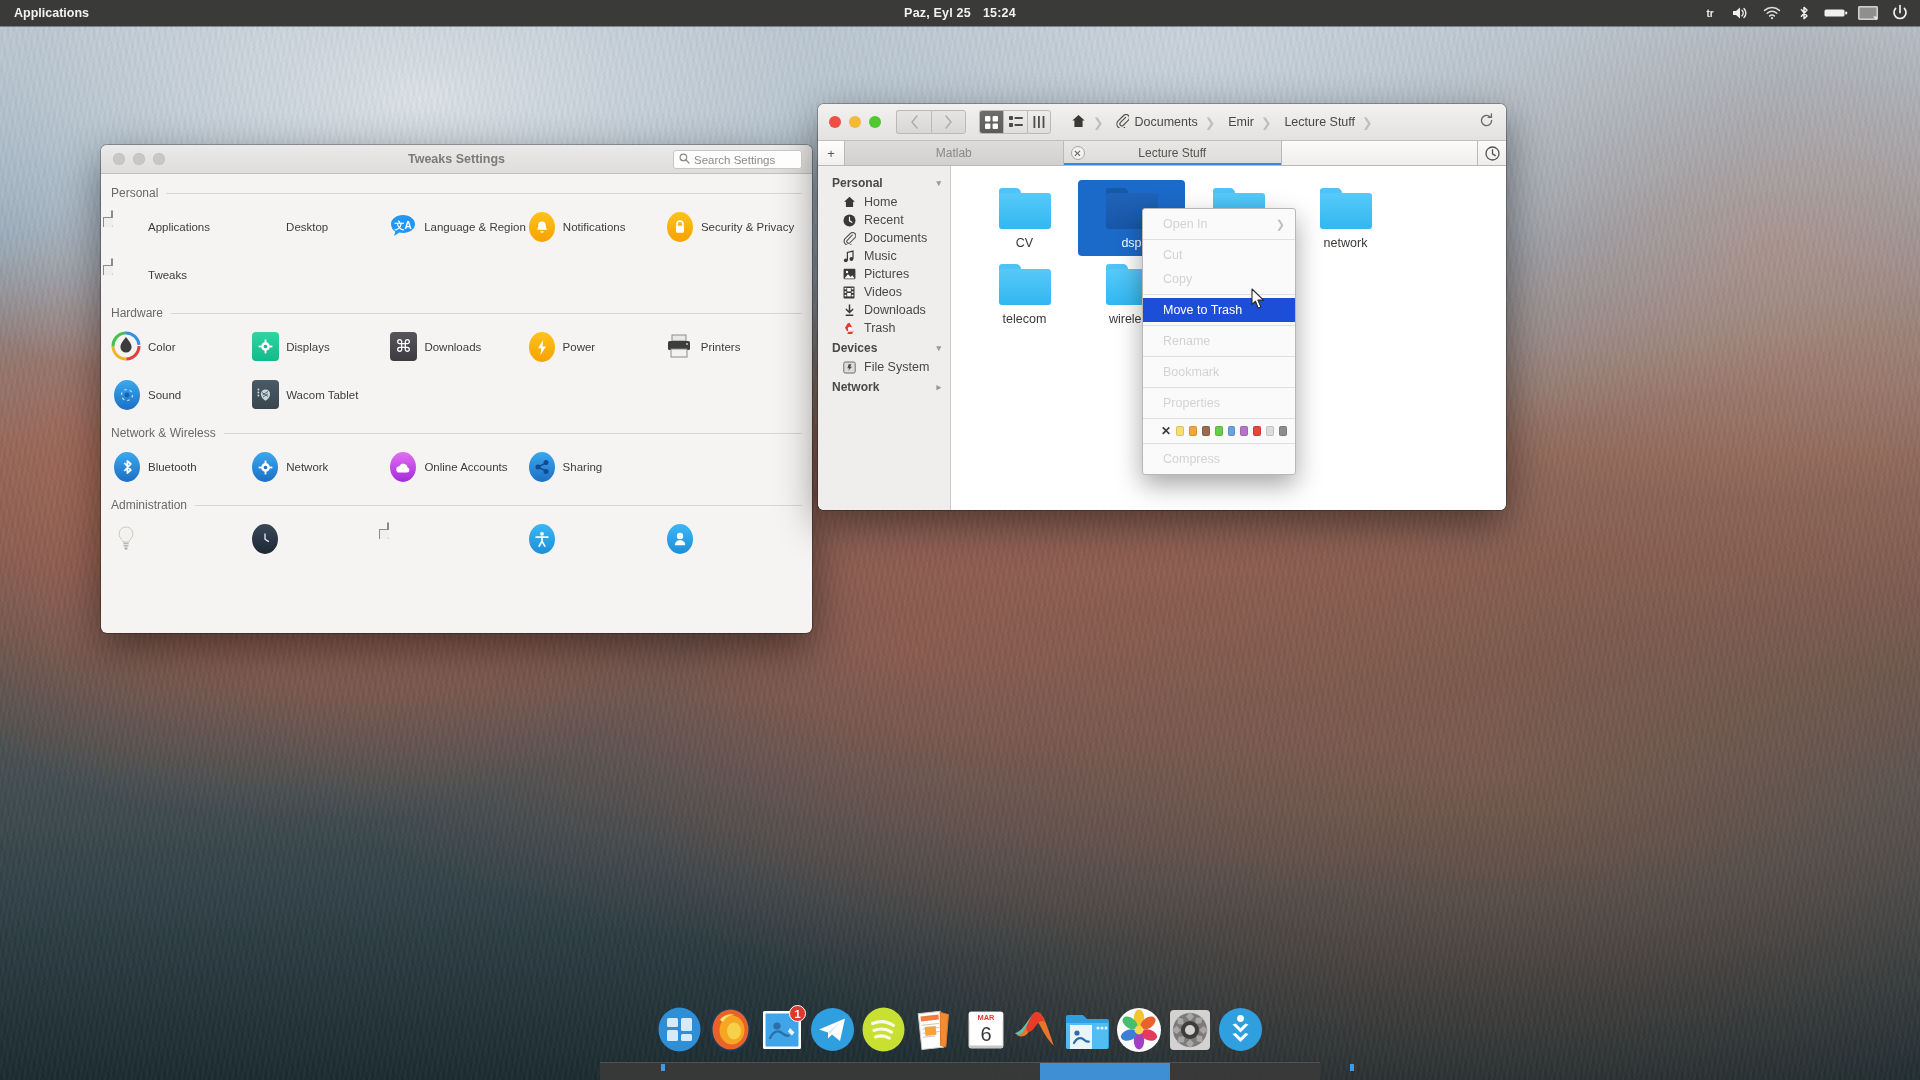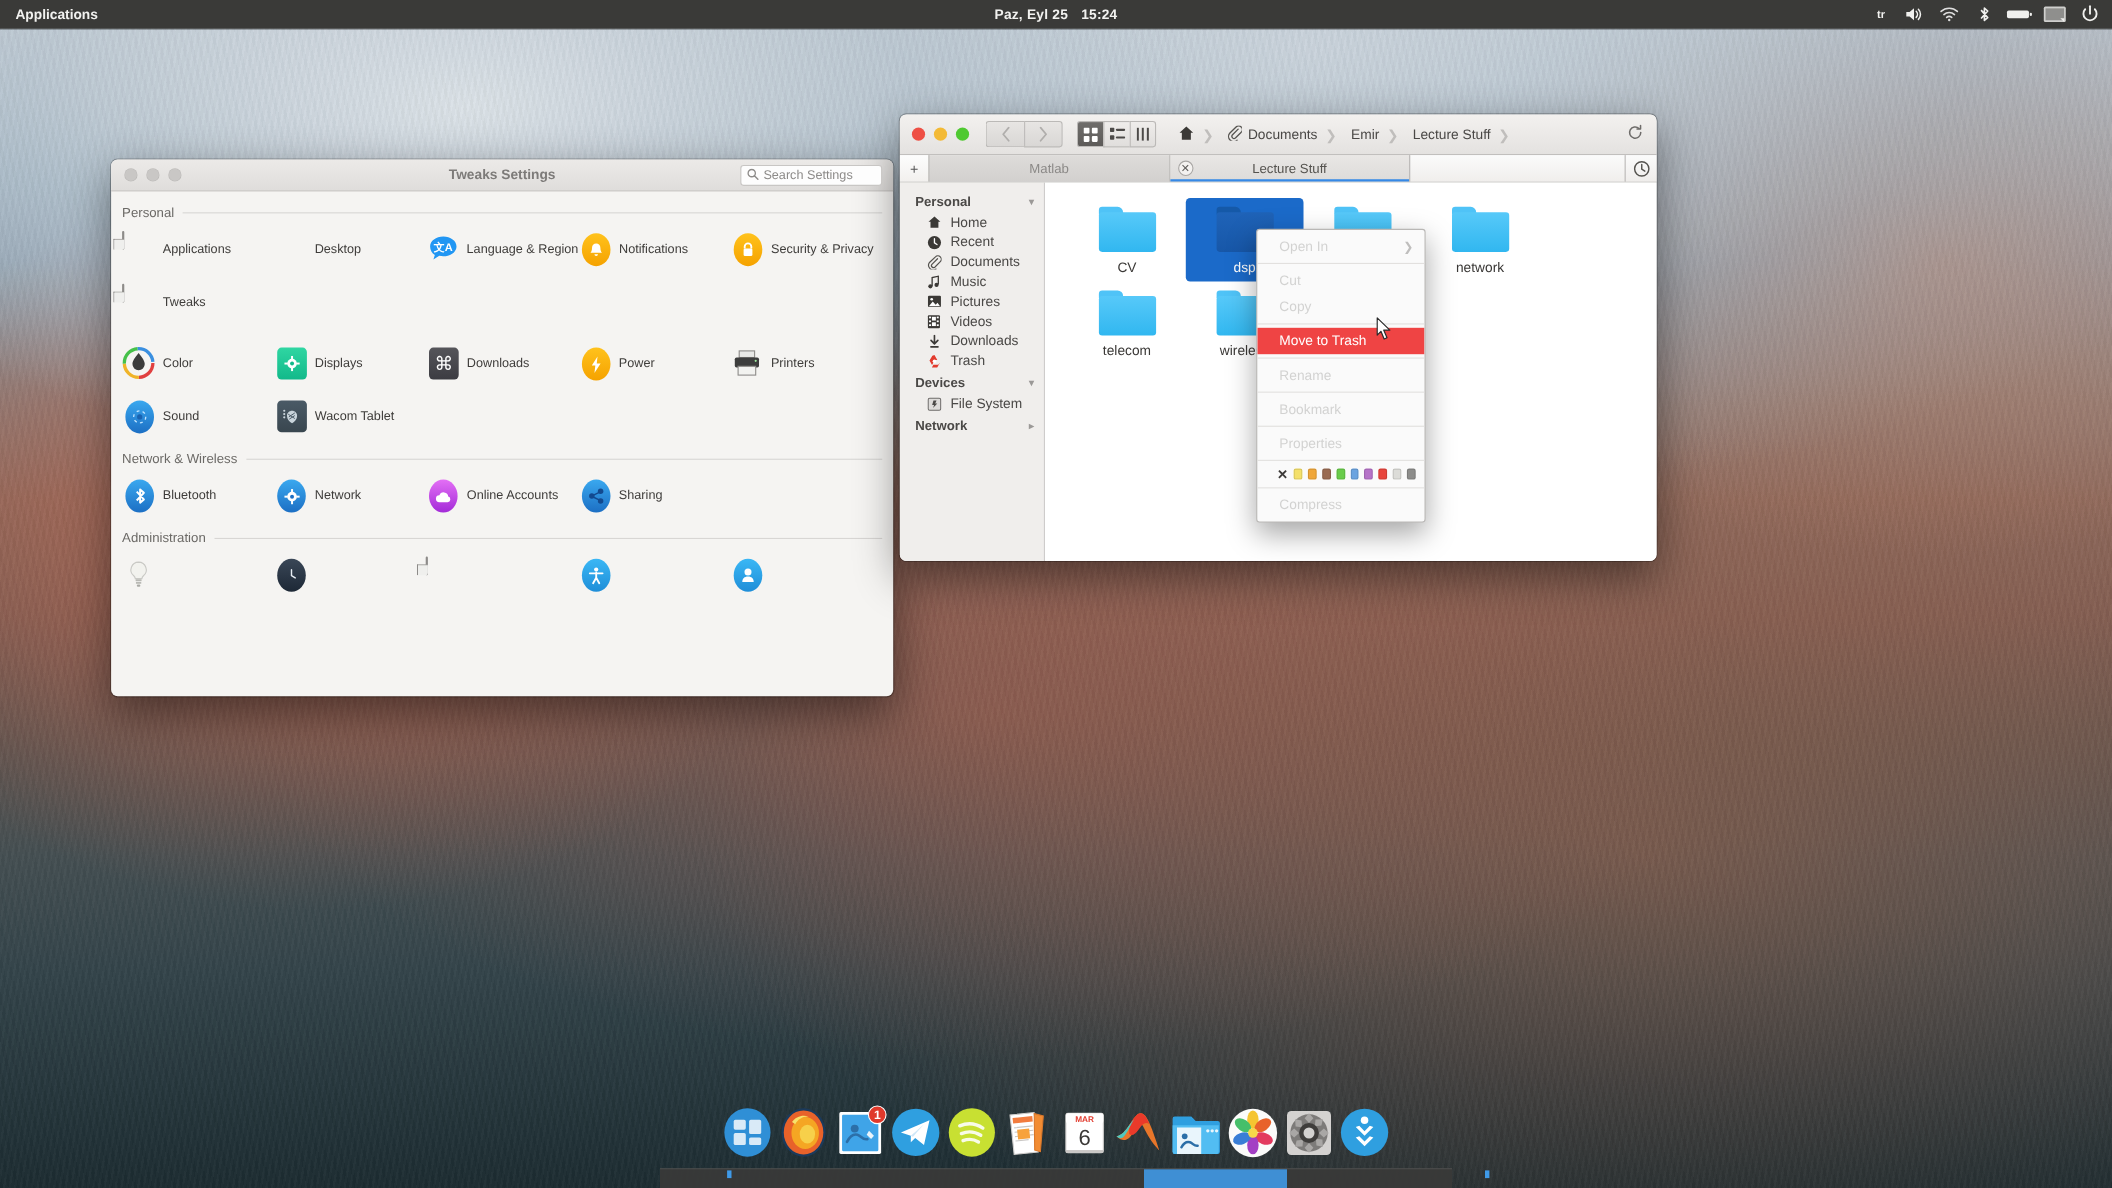--- a/index.html
+++ b/index.html
@@ -127,40 +127,40 @@
   .tab-slack{ width:196px; background:linear-gradient(#fbfbfb,#f0eeec); border-right:1px solid #bbb9b7;}
   .tab-clock{ width:28px; background:linear-gradient(#fbfbfb,#efedeb); display:flex;align-items:center;justify-content:center;}
   #files-main{ display:flex; height:344px; }
   #sidebar{ width:158px; background:#f0eeec; border-right:1px solid #cecccb; padding:6px 0 0 0; overflow:hidden;}
   .side-head{ display:flex;align-items:center; justify-content:space-between; padding:4px 9px 3px 14px;
     font-size:12px; font-weight:bold; color:#4a4846;}
   .side-head .tri{ color:#9b9997; font-size:9px;}
   .side-item{ display:flex;align-items:center; gap:8px; padding:2px 0 2px 24px; font-size:12.5px; color:#4a4846;}
   .side-item .si{ width:14px; height:14px; display:flex;align-items:center;justify-content:center;}
   #fileview{ flex:1; background:#fff; position:relative; padding:14px 0 0 0;}
-  .fgrid{ display:grid; grid-template-columns:repeat(5,107px); justify-content:start; padding-left:0;margin-left:21px;}
+  .fgrid{ display:grid; grid-template-columns:repeat(5,107px); justify-content:start; padding-left:20px;}
   .fitem{ display:flex;flex-direction:column;align-items:center; padding:8px 0 6px; border-radius:4px;}
   .fitem.selected{ background:#1b6ac9; }
   .fitem.selected .fname{ color:#fff; }
   .fname{ font-size:12.5px; color:#3a3836; margin-top:7px;}
   .folder{ width:52px;height:41px; position:relative;}
   .folder .tab-t{ position:absolute; left:0; top:0; width:22px;height:7px;background:#4fc3f7;
     border-radius:3px 5px 0 0;}
   .folder .body{ position:absolute; left:0; top:5px; width:52px;height:36px;
     background:linear-gradient(#57c9f9,#31b7f0); border-radius:3px;}
   .fitem.selected .folder .tab-t{ background:#1559a8;}
   .fitem.selected .folder .body{ background:linear-gradient(#1f63b8,#1757a8);}
 
   
   #ctxmenu{ position:absolute; left:1142px; top:208px; width:154px; background:#fafafa;
     border:1px solid #b9b7b5; border-radius:3px; box-shadow:0 10px 26px rgba(0,0,0,.35); z-index:400;
     padding:3px 0; font-size:12.5px; overflow:hidden;}
   .mi{ height:24px; display:flex; align-items:center; padding:0 10px 0 20px; color:#3a3836; position:relative;}
   .mi.ghost{ color:rgba(120,118,116,.30); }
-  .mi.hl{ background:#ef4444; color:#fff; }
+  .mi.hl{ background:#1d4ed8; color:#fff; }
   .mi .arrow{ margin-left:auto; color:rgba(120,118,116,.45); font-size:11px;}
   .msep{ height:1px; background:#e2e0de; margin:3px 0;}
   .colors{ display:flex; align-items:center; gap:5px; padding:4px 8px 4px 18px;}
   .swatch{ width:10px;height:10px;border-radius:2px; box-shadow:inset 0 0 0 1px rgba(0,0,0,.12);}
   .swatch.none{ box-shadow:none; color:#3c3a38; font-size:12px; line-height:10px; font-weight:bold; width:11px;}
   #cursor{ position:absolute; left:1251px; top:288px; z-index:420; }
 
   
   #dock{ position:absolute; left:50%; transform:translateX(-50%); bottom:27px;
     display:flex; align-items:flex-end; gap:4px; z-index:300;}
@@ -295,20 +295,24 @@
         <span class="cap">Security &amp; Privacy</span>
       </div>
       <div class="cell">
         <span class="ic"><span class="ic-doc"></span></span>
         <span class="cap">Tweaks</span>
       </div>
     </div>
 
     <div class="sectionspacer"></div>
 
+    <div class="sec-head">
+      <span class="lbl">Hardware</span>
+      <span class="rule"></span>
+    </div>
     <div class="grid">
       <div class="cell">
         <span class="ic">
           <svg width="30" height="30" viewBox="0 0 30 30">
               <circle cx="15" cy="15" r="13" fill="none" stroke="#e04040" stroke-width="3" stroke-dasharray="20 62"></circle>
               <circle cx="15" cy="15" r="13" fill="none" stroke="#f0b429" stroke-width="3" stroke-dasharray="20 62" stroke-dashoffset="-20"></circle>
               <circle cx="15" cy="15" r="13" fill="none" stroke="#46c14a" stroke-width="3" stroke-dasharray="20 62" stroke-dashoffset="-40"></circle>
               <circle cx="15" cy="15" r="13" fill="none" stroke="#3a8fe0" stroke-width="3" stroke-dasharray="20 62" stroke-dashoffset="-60"></circle>
               <path d="M15 6c3.4 4.2 5.6 7.2 5.6 10a5.6 5.6 0 0 1-11.2 0C9.4 13.2 11.6 10.2 15 6z" fill="#3c3c3c"></path>
             </svg>

